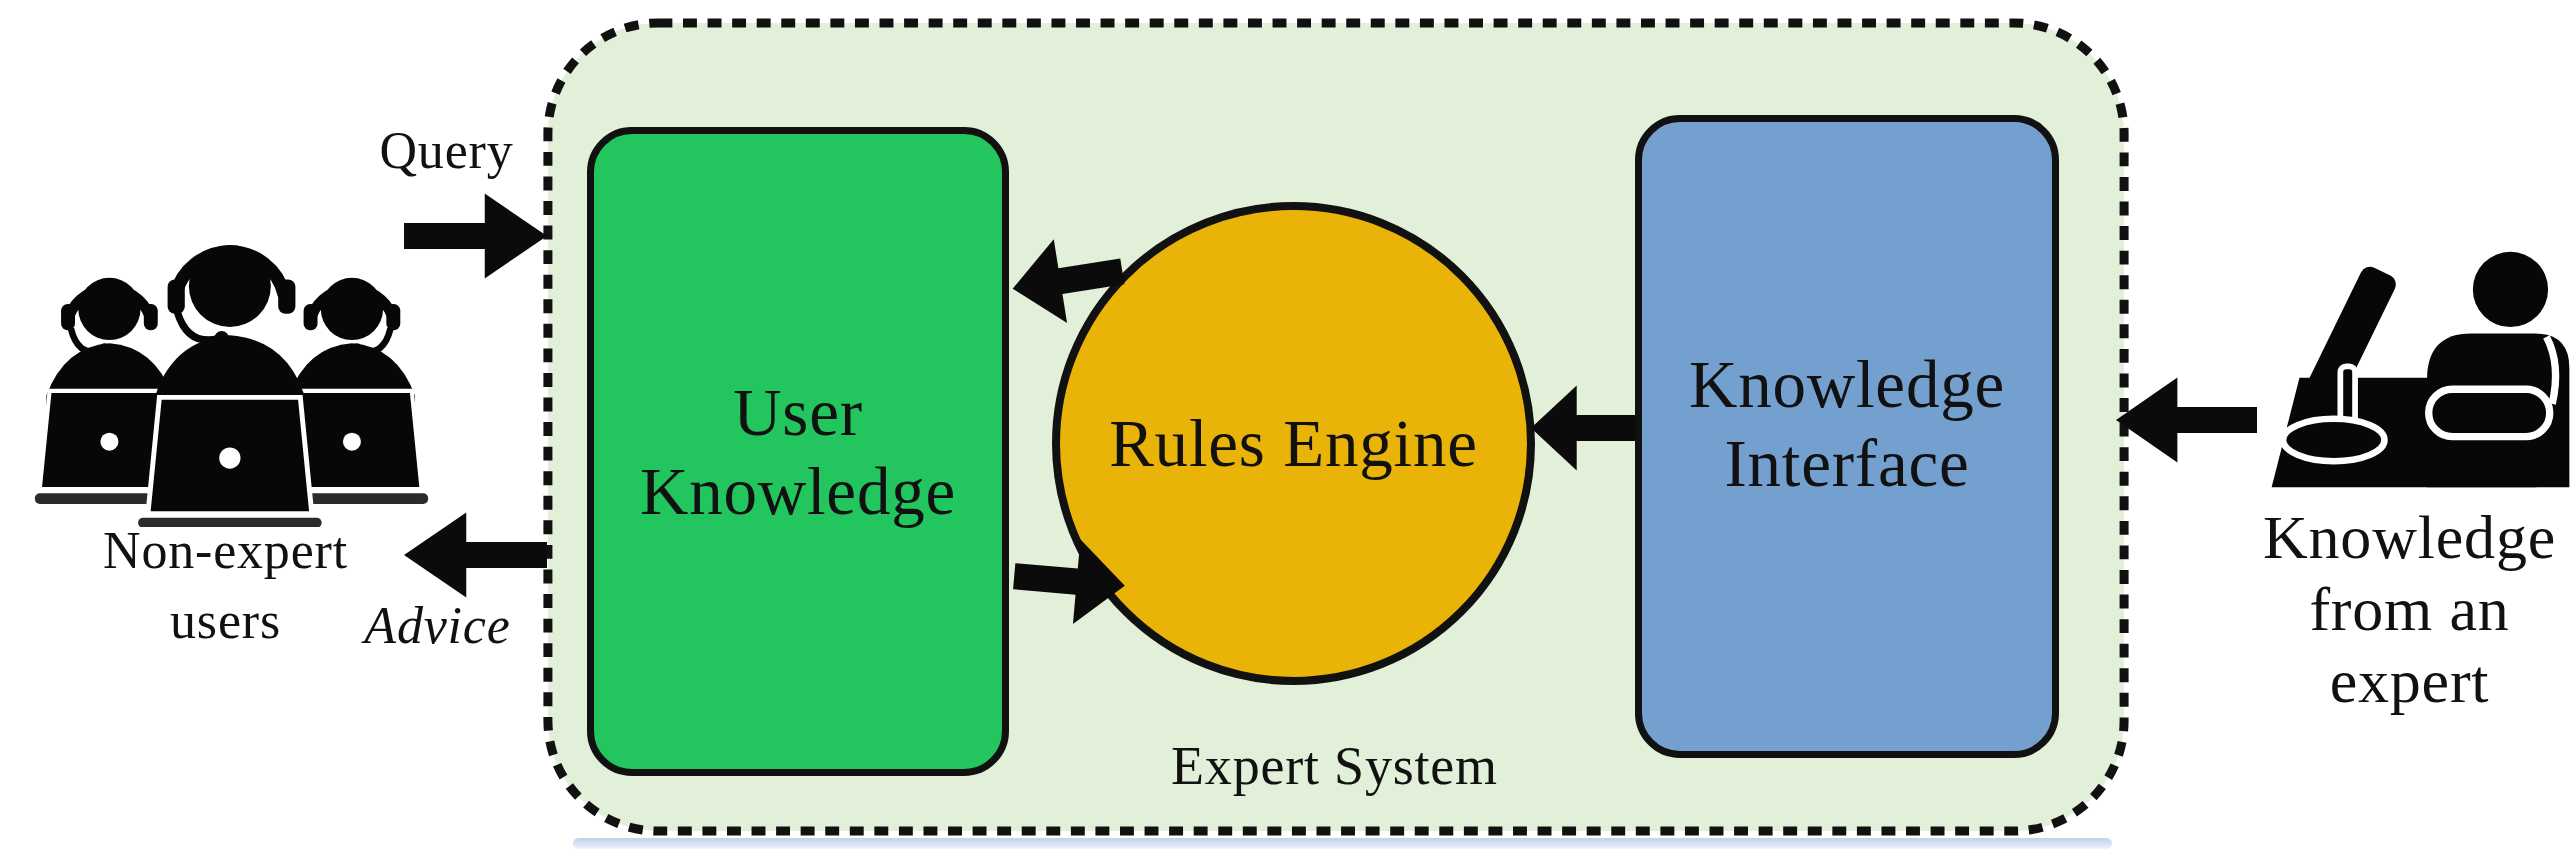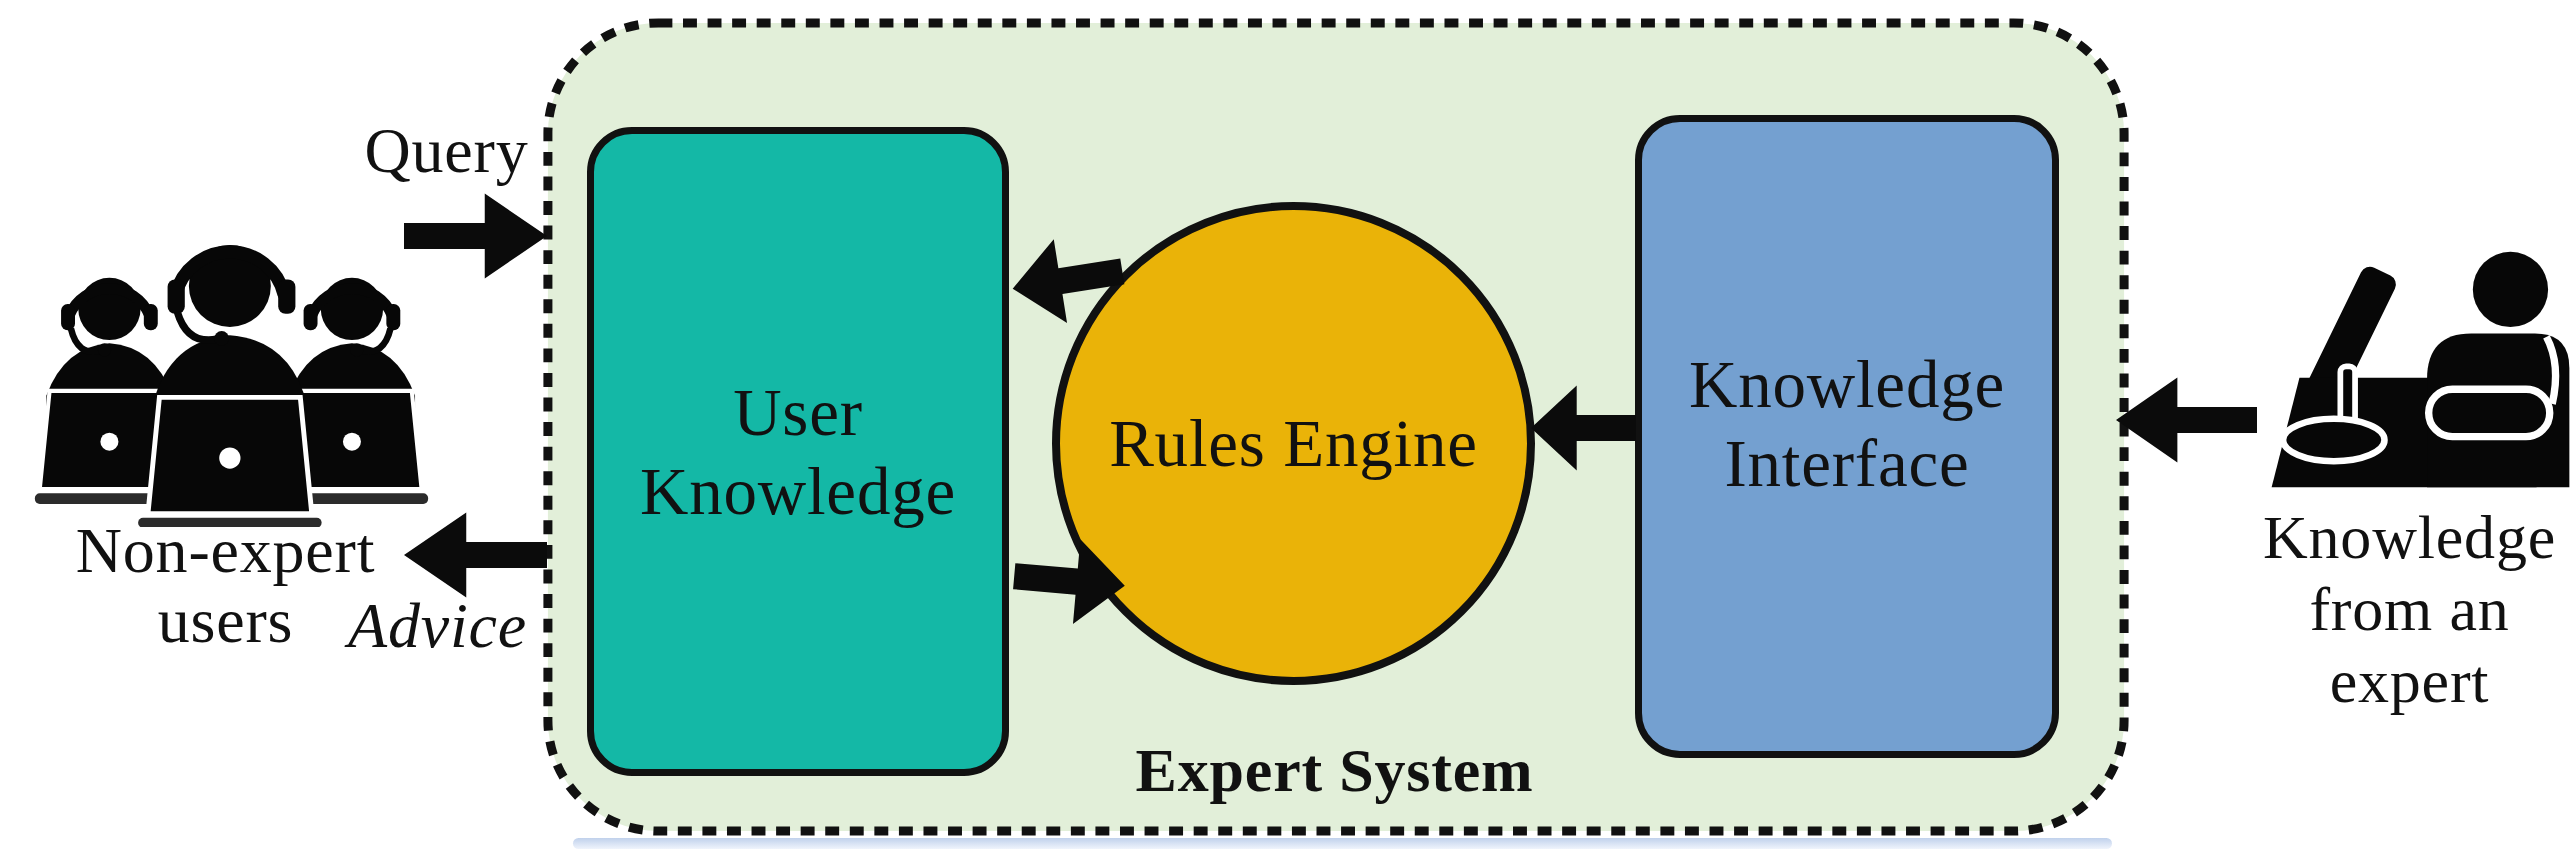--- a/index.html
+++ b/index.html
@@ -22,30 +22,30 @@
   }
   
   .node{
     box-sizing:border-box;
     border:7.4px solid #111;
     display:flex;flex-direction:column;
     align-items:center;justify-content:center;
     text-align:center;
     font-size:67px;line-height:79px;letter-spacing:0.8px;
   }
-  .ui-box{left:587px;top:127px;width:422px;height:649px;background:#14b8a6;border-radius:45px;}
+  .ui-box{left:587px;top:127px;width:422px;height:649px;background:#22c55e;border-radius:45px;}
   .db-box{left:1635px;top:115px;width:424px;height:643px;background:#74A0D0;border-radius:45px;padding-bottom:24.6px;}
   .engine-circle{left:1052px;top:202px;width:483px;height:483px;background:#eab308;border-radius:50%;border-width:8.2px;}
   
-  .lbl{font-size:64px;line-height:72px;letter-spacing:0.8px;text-align:center;}
+  .lbl{font-size:52px;line-height:72px;letter-spacing:0.8px;text-align:center;}
   .query-label{left:336px;top:115px;width:221px;}
   .advice-label{left:323px;top:590px;width:229px;font-style:italic;}
   .nonexpert-label{left:33px;top:516px;width:385px;line-height:70px;}
   .expert-label{left:2244px;top:501px;width:331px;font-size:62px;}
-  .container-title{left:999px;top:735px;width:671px;text-align:center;font-size:62px;font-weight:bold;letter-spacing:0.8px;}
+  .container-title{left:999px;top:735px;width:671px;text-align:center;font-size:54px;font-weight:normal;letter-spacing:0.8px;}
   
   .arrow{position:absolute;height:98px;overflow:visible;}
   .arrow polygon{fill:#0b0b0b;}
   .icon-svg{position:absolute;}
   .icon-svg .ink{fill:#070707;}
 </style>
 </head>
 <body>
 
 <div class="stage">

